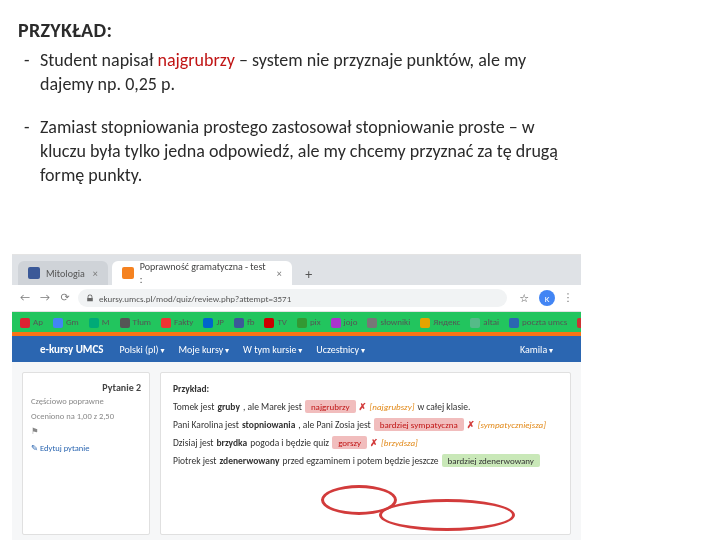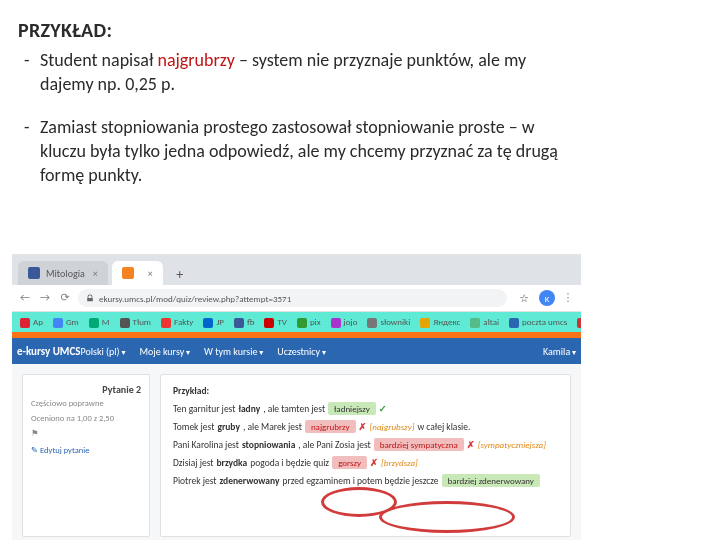--- a/index.html
+++ b/index.html
@@ -19,23 +19,23 @@
   .tab.moodle .fav{background:#f58220;}
   .tab .cls{margin-left:8px;color:#777;font-size:10px;}
   .newtab{width:22px;height:22px;border-radius:50%;color:#555;display:flex;align-items:center;justify-content:center;font-size:14px;margin-left:2px;}
   .addr{height:26px;display:flex;align-items:center;background:#fff;border-bottom:1px solid #e2e2e2;padding:0 6px;gap:6px;}
   .navico{width:14px;height:14px;border-radius:50%;display:inline-block;color:#7a7a7a;font-size:11px;text-align:center;line-height:14px;}
   .urlbar{flex:1;height:18px;background:#f1f3f4;border-radius:10px;font-size:9px;color:#555;display:flex;align-items:center;padding:0 8px;}
   .lock{width:8px;height:8px;margin-right:5px;display:inline-block;}
   .lock svg{display:block;}
   .star{color:#555;font-size:11px;margin-left:6px;}
   .avatar{width:16px;height:16px;border-radius:50%;background:#4285f4;color:#fff;font-size:9px;display:flex;align-items:center;justify-content:center;margin-left:4px;}
-  .bmbar{height:20px;display:flex;align-items:center;gap:10px;padding:0 8px;font-size:9px;color:#555;background:#5eead4;border-bottom:6px solid #f97316;overflow:hidden;white-space:nowrap;}
+  .bmbar{height:20px;display:flex;align-items:center;gap:10px;padding:0 8px;font-size:9px;color:#555;background:#22c55e;border-bottom:4px solid #f97316;overflow:hidden;white-space:nowrap;}
   .bmico{width:10px;height:10px;border-radius:2px;display:inline-block;vertical-align:middle;margin-right:3px;}
-  .moodlebar{height:26px;background:#2b66b1;display:flex;align-items:center;color:#fff;font-size:10px;padding:0 5px;}
+  .moodlebar{height:26px;background:#2b66b1;display:flex;align-items:center;color:#fff;font-size:10px;padding:0 28px;gap:16px;}
   .moodlebar .brand{font-weight:600;font-size:11px;}
   .moodlebar .spacer{flex:1;}
   .moodlebar .drop::after{content:" ▾";font-size:8px;}
   .content{display:flex;background:#f6f7f8;height:calc(100% - 30px - 26px - 20px - 26px);}
   .side{width:110px;background:#fff;margin:10px;border:1px solid #e0e0e0;border-radius:2px;padding:8px;font-size:9px;color:#444;}
   .side .q{font-weight:600;font-size:10px;margin-bottom:2px;text-align:right;}
   .side .muted{color:#888;font-size:8.5px;line-height:1.3;}
   .side .edit{color:#2b66b1;font-size:8.5px;margin-top:6px;display:inline-block;}
   .side .edit::before{content:"✎ ";}
   .main{flex:1;background:#fff;margin:10px 10px 10px 0;border:1px solid #e0e0e0;border-radius:2px;padding:10px 12px 8px;font-size:10px;color:#333;position:relative;overflow:hidden;}
@@ -68,20 +68,21 @@
 
   <div class="shot">
     <div class="tabs" id="tabs">
         <div class="tab inactive">
           <span class="fav"></span>
           <span>Mitologia</span>
           <span class="cls">×</span>
         </div>
         <div class="tab moodle">
           <span class="fav"></span>
+          <span>Poprawność gramatyczna - test :</span>
           <span class="cls">×</span>
         </div>
       <div class="newtab">+</div>
     </div>
     <div class="addr">
       <span class="navico">←</span>
       <span class="navico">→</span>
       <span class="navico">⟳</span>
       <div class="urlbar">
         <span class="lock">
@@ -125,27 +126,20 @@
         <div class="q">Pytanie 2</div>
         <div class="muted">Częściowo poprawne</div>
         <div class="muted" style="margin-top:4px">Oceniono na 1,00 z 2,50</div>
         <div class="muted" style="margin-top:4px">⚑</div>
         <span class="edit">Edytuj pytanie</span>
       </div>
       <div class="main">
         <div class="ex">Przykład:</div>
         <div id="qlines">
             <div class="line">
-              <span>Ten garnitur jest </span>
-              <span class="b">ładny</span>
-              <span>, ale tamten jest</span>
-              <span class="ans green">ładniejszy</span>
-              <span class="chk">✓</span>
-            </div>
-            <div class="line">
               <span>Tomek jest </span>
               <span class="b">gruby</span>
               <span>, ale Marek jest</span>
               <span class="ans red">najgrubrzy</span>
               <span class="cross">✗</span>
               <span class="corr">[najgrubszy]</span>
               <span> w całej klasie.</span>
             </div>
             <div class="line">
               <span>Pani Karolina jest </span>

